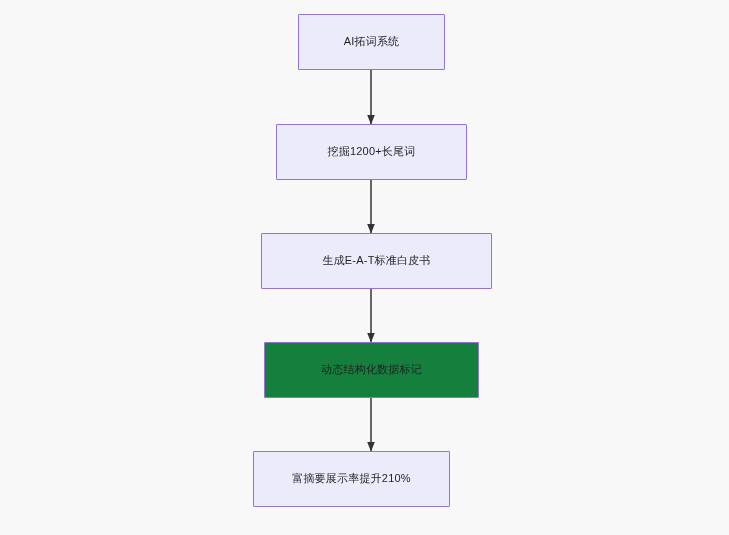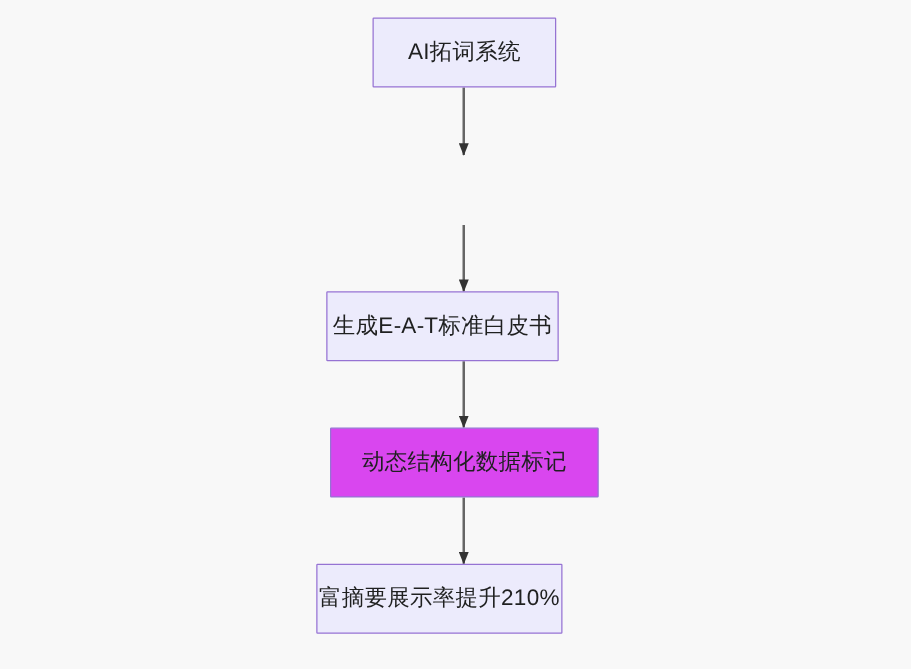--- a/index.html
+++ b/index.html
@@ -22,21 +22,21 @@
     position: absolute;
     box-sizing: border-box;
     background: #ecebfc;
     border: 1.4px solid #9673d3;
     display: flex;
     align-items: center;
     justify-content: center;
     border-radius: 1px;
   }
   .node-label {
-    font-size: 18px;
+    font-size: 11px;
     color: #1f2020;
     line-height: 1.2;
     letter-spacing: 0.2px;
     white-space: nowrap;
     font-family: "Liberation Sans", "DejaVu Sans", sans-serif;
   }
   .edge {
     position: absolute;
     left: 0;
     top: 0;
@@ -62,26 +62,29 @@
         <line x1="371" y1="180" x2="371" y2="233" stroke="#666666" stroke-width="2" marker-end="url(#arrowhead)"></line>
         <line x1="371" y1="289" x2="371" y2="342" stroke="#666666" stroke-width="2" marker-end="url(#arrowhead)"></line>
         <line x1="371" y1="398" x2="371" y2="451" stroke="#666666" stroke-width="2" marker-end="url(#arrowhead)"></line>
       </g>
   </svg>
 
   <div class="node" id="node-1-el" style="left: 298px; top: 14px; width: 147px; height: 56px; background: rgb(236, 235, 252); border-color: rgb(150, 115, 211);">
     <span class="node-label" style="color: rgb(31, 32, 32);">AI拓词系统</span>
   </div>
 
+  <div class="node" id="node-2-el" style="left: 276px; top: 124px; width: 191px; height: 56px; background: rgb(236, 235, 252); border-color: rgb(150, 115, 211);">
+    <span class="node-label" style="color: rgb(31, 32, 32);">挖掘1200+长尾词</span>
+  </div>
 
-  <div class="node" id="node-3-el" style="left: 261px; top: 233px; width: 186px; height: 56px; background: rgb(236, 235, 252); border-color: rgb(150, 115, 211);">
+  <div class="node" id="node-3-el" style="left: 261px; top: 233px; width: 231px; height: 56px; background: rgb(236, 235, 252); border-color: rgb(150, 115, 211);">
     <span class="node-label" style="color: rgb(31, 32, 32);">生成E-A-T标准白皮书</span>
   </div>
 
-  <div class="node" id="node-4-el" style="left: 264px; top: 342px; width: 215px; height: 56px; background: #d946ef; border-color: rgb(150, 115, 211);">
+  <div class="node" id="node-4-el" style="left: 264px; top: 342px; width: 215px; height: 56px; background: #15803d; border-color: rgb(150, 115, 211);">
     <span class="node-label" style="color: rgb(31, 32, 32);">动态结构化数据标记</span>
   </div>
 
   <div class="node" id="node-5-el" style="left: 253px; top: 451px; width: 197px; height: 56px; background: rgb(236, 235, 252); border-color: rgb(150, 115, 211);">
     <span class="node-label" style="color: rgb(31, 32, 32);">富摘要展示率提升210%</span>
   </div>
 
 </div>
 
 </body></html>

